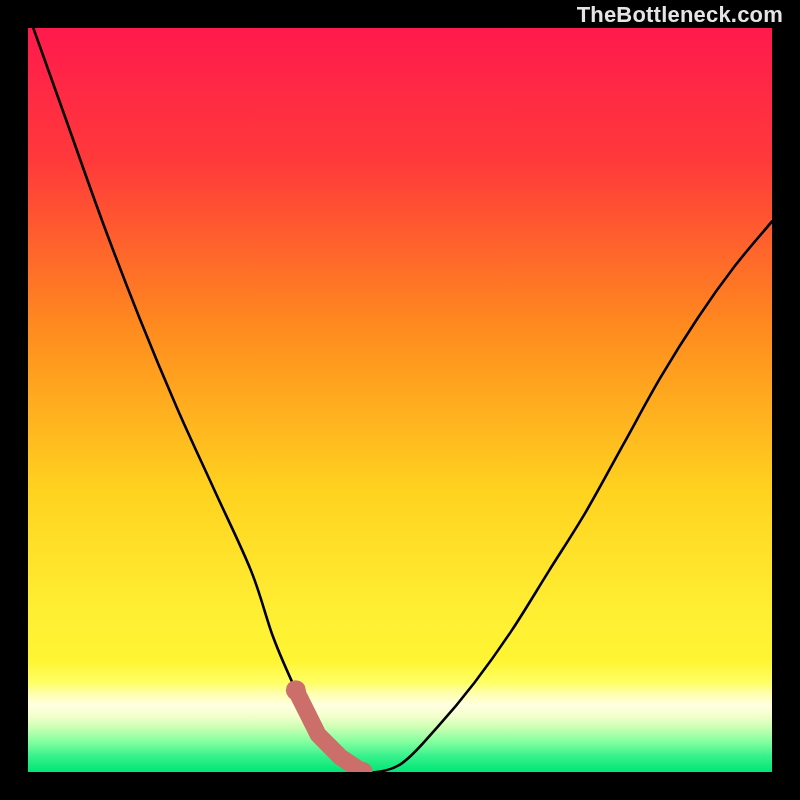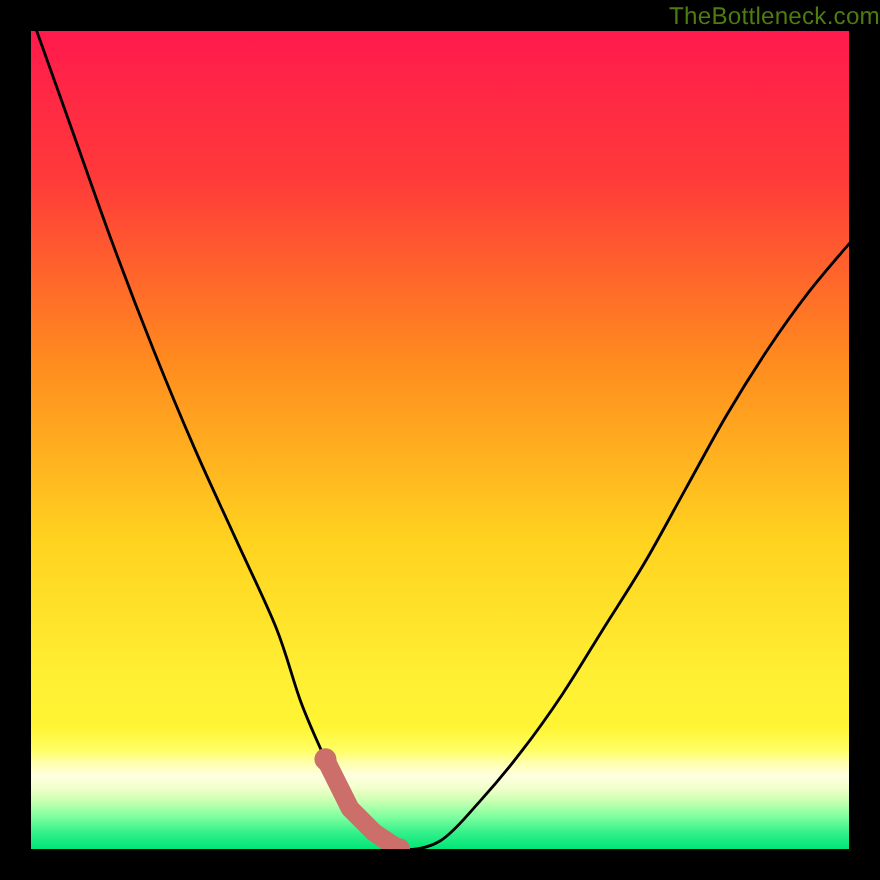--- a/index.html
+++ b/index.html
@@ -27,24 +27,24 @@
   }
   .plot svg {
     position: absolute;
     top: 0; left: 0;
     width: 744px;
     height: 744px;
   }
   .watermark {
     position: absolute;
     top: 2px;
-    right: 0;
-    color: #4d7c0f;
+    right: 17px;
+    color: #e5e5e5;
     font-size: 22px;
-    font-weight: 400;
+    font-weight: 700;
     letter-spacing: 0.2px;
   }
 </style>
 </head>
 <body>
 
 <div class="frame">
   <div class="watermark">TheBottleneck.com</div>
   <div class="plot">
     <svg viewBox="0 0 744 744" preserveAspectRatio="none">

